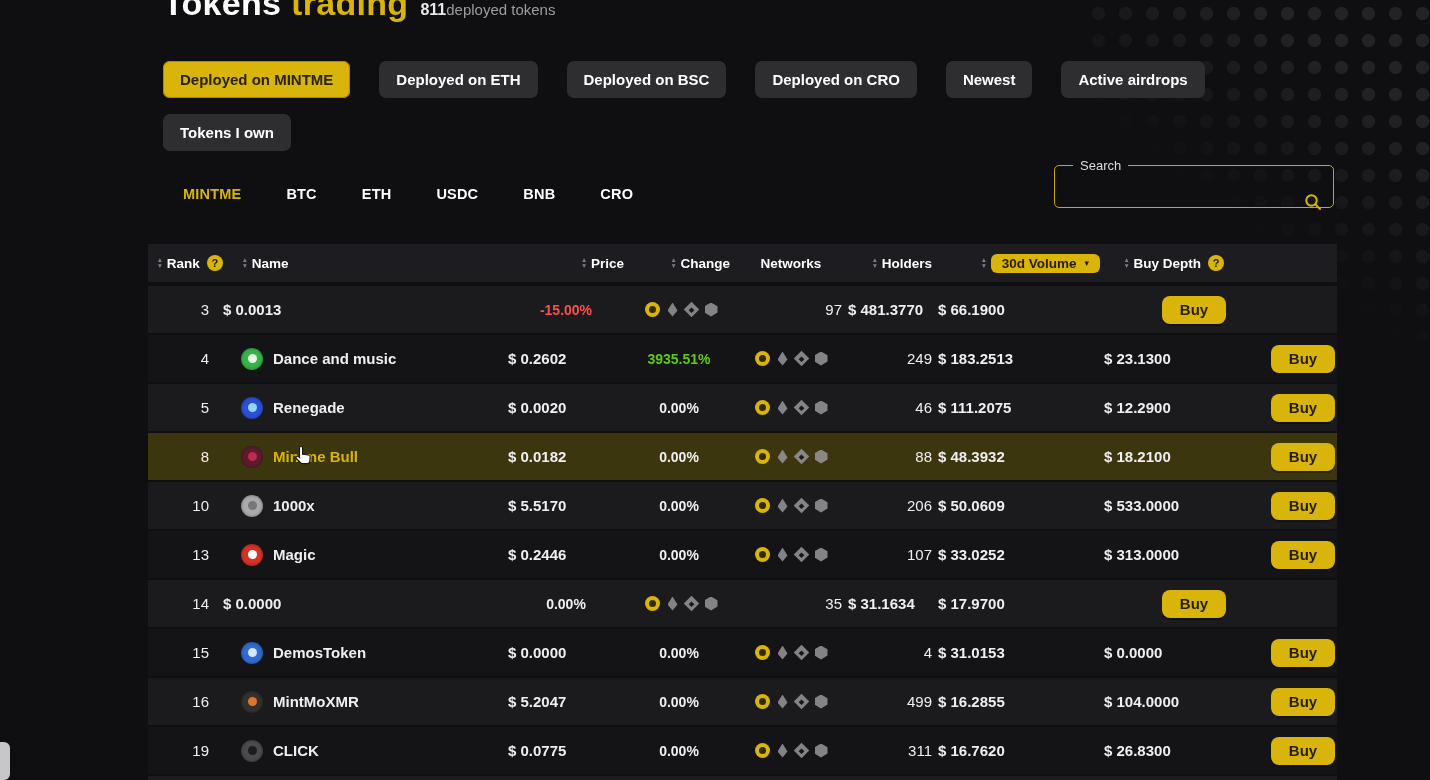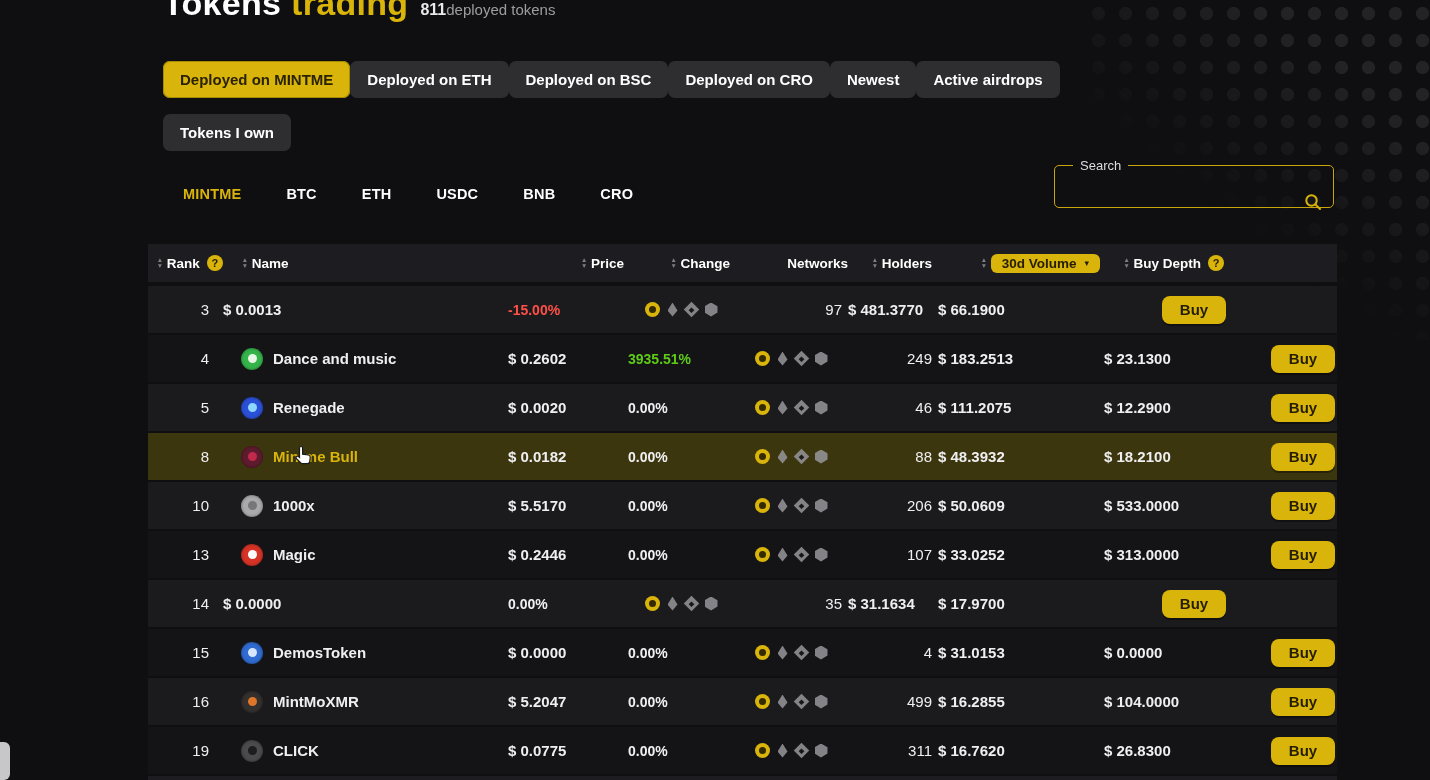--- a/index.html
+++ b/index.html
@@ -31,21 +31,21 @@
 
   
   .title{position:absolute;left:163px;top:-16px;display:flex;align-items:baseline;gap:12px;white-space:nowrap}
   .title h1{margin:0;font-size:34px;font-weight:800;color:#fff;letter-spacing:.3px}
   .title .accent{color:var(--accent)}
   .count{color:#9d9da1;font-size:15px}
   .count b{color:#e9e9ec;font-size:16px;}
 
   
   .filters{position:absolute;left:163px;top:61px;display:flex;flex-direction:column;gap:16px}
-  .filter-row{display:flex;gap:0}
+  .filter-row{display:flex;gap:29px}
   .filter-btn{height:37px;padding:0 17px;border-radius:7px;border:none;background:#2e2e31;
     color:#fff;font-weight:700;font-size:15px;font-family:inherit;cursor:pointer;white-space:nowrap}
   .filter-btn.active{background:var(--accent);color:#2a2200;box-shadow:inset 0 0 0 1px #a88c00}
 
   
   .markets{position:absolute;left:183px;top:186px;display:flex;gap:45px}
   .market{font-size:14.5px;font-weight:700;color:#fff;cursor:pointer;letter-spacing:.2px}
   .market.active{color:var(--accent)}
 
   
@@ -65,41 +65,41 @@
   .tbody .tr:nth-child(odd){background:#1b1b1e}
   .tbody .tr:nth-child(even){background:#141417}
   .tbody .tr.highlight{background:#3c360e}
   .tbody .tr.highlight .token-name{color:var(--accent)}
 
   .th{display:flex;align-items:center;color:#fff;font-size:13.5px;font-weight:700;white-space:nowrap}
   .th-rank{padding-left:10px}
   .th-name{padding-left:20px}
   .th-price,.th-change,.th-volume,.th-depth{justify-content:flex-end;padding-right:4px}
   .th-holders{justify-content:flex-end;padding-right:6px}
-  .th-networks{justify-content:flex-end}
+  .th-networks{justify-content:center}
   .sort{display:inline-flex;flex-direction:column;align-items:center;margin-right:5px;
     color:#7e7e83;font-size:7.5px;line-height:6px;cursor:pointer}
   .sort i{font-style:normal}
   .help{width:16px;height:16px;border-radius:50%;background:var(--accent);color:#241d00;
     font-size:11px;font-weight:700;display:inline-flex;align-items:center;justify-content:center;
     margin-left:7px;cursor:pointer}
   .vol-btn{display:inline-flex;align-items:center;gap:8px;background:var(--accent);color:#241d00;
     border:none;border-radius:6px;height:19px;padding:0 11px;font-family:inherit;
     font-size:13.5px;font-weight:700;cursor:pointer}
   .vol-btn .caret{font-size:9px}
 
   .td{color:#efeff1;font-size:15px}
   .td-rank{text-align:right;padding-right:14px}
   .td-name{display:flex;align-items:center;gap:10px;padding-left:18px;font-weight:600}
   .token-icon{width:22px;height:22px;border-radius:50%;display:inline-flex;align-items:center;
     justify-content:center;flex:none;box-shadow:inset 0 0 3px rgba(0,0,0,.45)}
   .token-core{width:9px;height:9px;border-radius:50%}
   .token-name{cursor:pointer}
   .td-price,.td-volume,.td-depth{text-align:left;padding-right:4px;font-weight:700}
-  .td-change{text-align:left;padding-right:4px;font-size:14px;font-weight:600}
+  .td-change{text-align:center;padding-right:4px;font-size:14px;font-weight:600}
   .td-change.down{color:var(--neg)}
   .td-change.up{color:var(--pos)}
   .td-change.flat{color:#f0f0f1}
   .td-holders{text-align:right;padding-right:6px}
   .td-networks{display:flex;justify-content:center;align-items:center;gap:8px}
   .td-buy{display:flex;justify-content:flex-end;padding-right:2px}
   .buy-btn{width:64px;height:28px;border:none;border-radius:8px;background:var(--accent);
     color:#241d00;font-weight:700;font-size:15px;font-family:inherit;cursor:pointer;
     box-shadow:0 2px 0 rgba(0,0,0,.35)}
 

